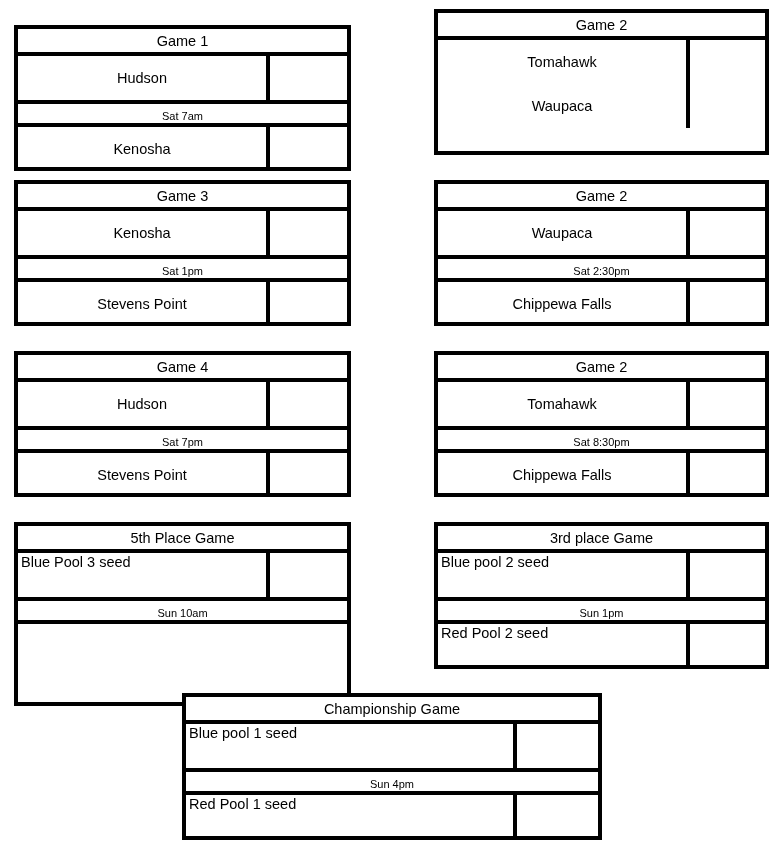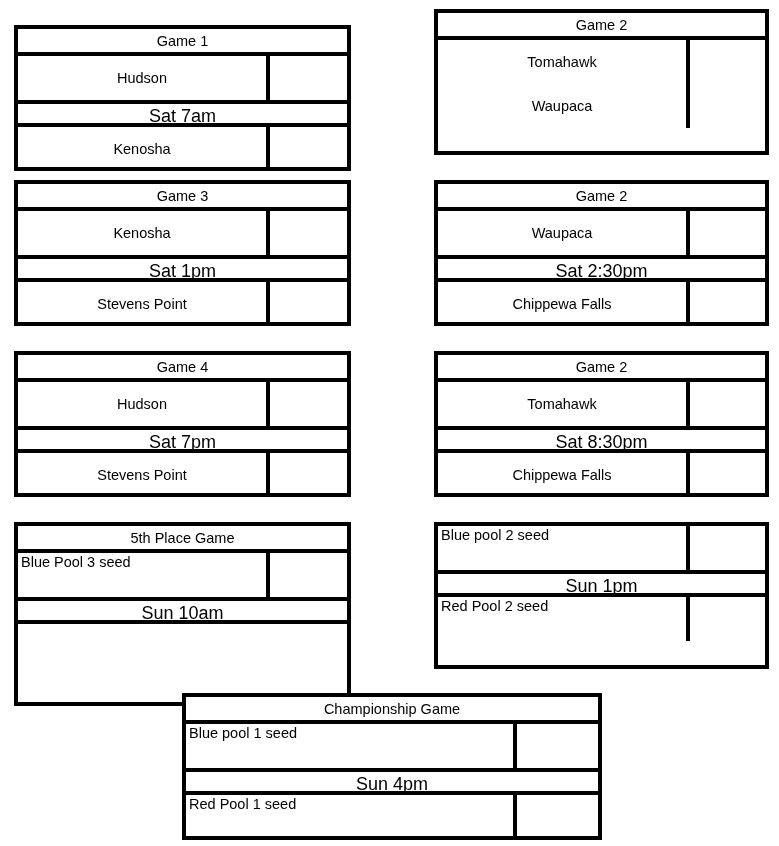--- a/index.html
+++ b/index.html
@@ -45,21 +45,21 @@
   }
 
   
   .card-time {
     box-sizing: border-box;
     height: 27px;
     line-height: 21px;
     border-top: 4px solid #000000;
     border-bottom: 4px solid #000000;
     text-align: center;
-    font-size: 18px;
+    font-size: 11px;
     padding-top: 2px;
     white-space: nowrap;
     overflow: hidden;
   }
 
   
   .team-row {
     display: flex;
     box-sizing: border-box;
     height: 44px;
@@ -172,20 +172,21 @@
       <div class="team-row">
         <div class="team-name" style="width: 252px;">Blue Pool 3 seed</div>
         <div class="team-score"></div>
       </div>
       <div class="card-time">Sun  10am</div>
       <div class="team-row">
         <div class="team-score"></div>
       </div>
     </div>
     <div class="game-card align-left" style="left: 434px; top: 522px; width: 335px; height: 147px;">
+      <div class="card-title">3rd place Game</div>
       <div class="team-row">
         <div class="team-name" style="width: 252px;">Blue pool 2 seed</div>
         <div class="team-score"></div>
       </div>
       <div class="card-time">Sun 1pm</div>
       <div class="team-row">
         <div class="team-name" style="width: 252px;">Red Pool 2 seed</div>
         <div class="team-score"></div>
       </div>
     </div>

